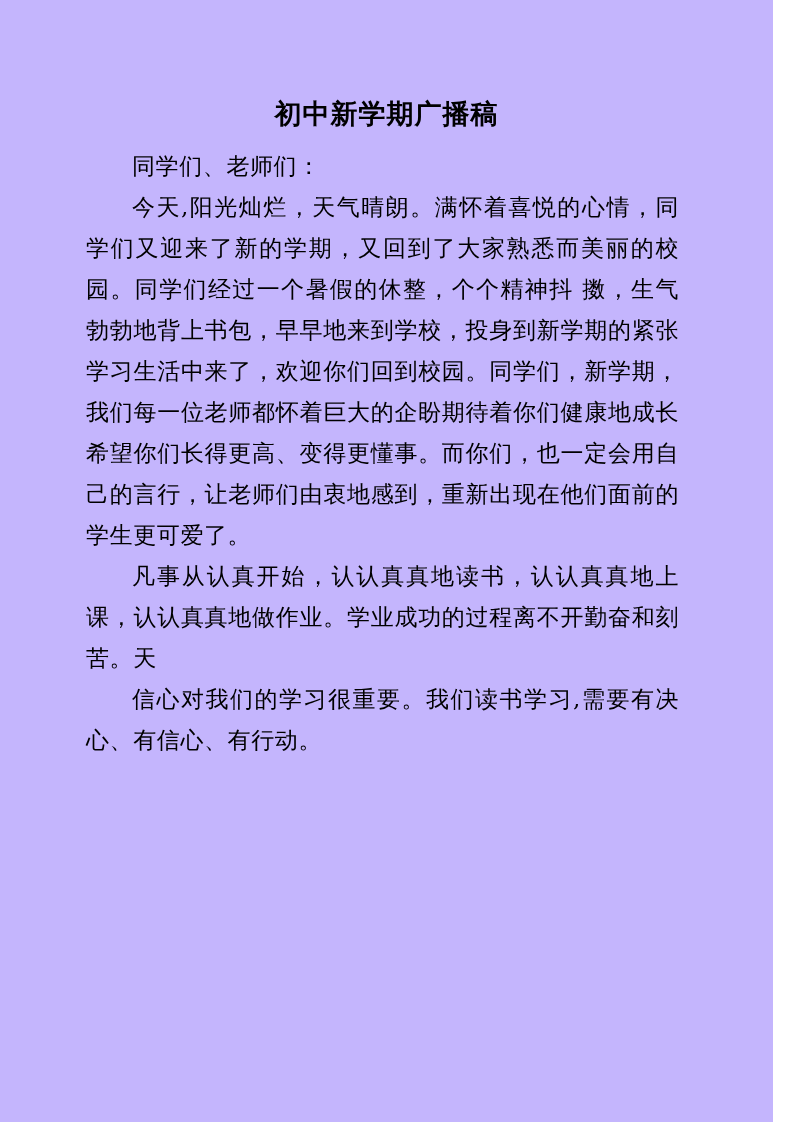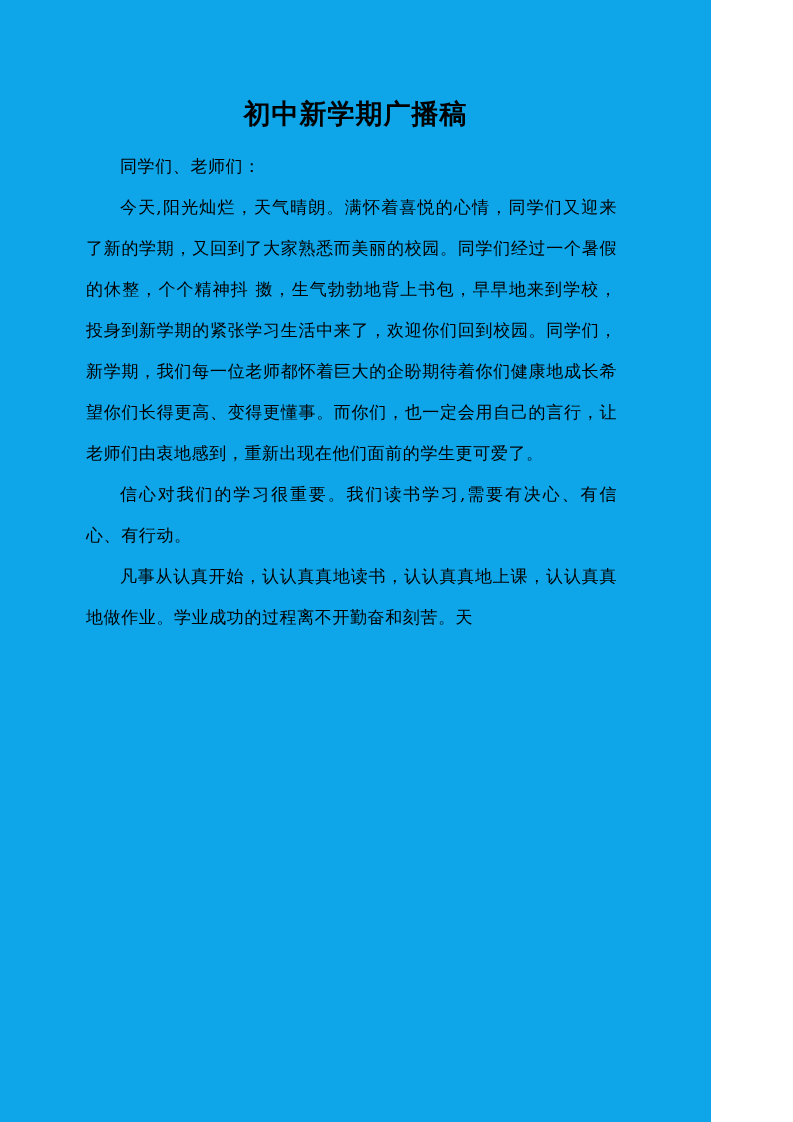--- a/index.html
+++ b/index.html
@@ -8,57 +8,57 @@
     background: #ffffff;
   }
   body {
     width: 793px;
     height: 1122px;
     font-family: "DejaVu Serif", "Liberation Serif", serif;
     color: #000000;
     overflow: hidden;
   }
   .page {
-    width: 711px;
+    width: 773px;
     height: 1122px;
     box-sizing: border-box;
     padding: 72px 86px 60px 86px;
     position: relative;
-    background: #0ea5e9;
+    background: #c4b5fd;
   }
   .doc-title {
     font-family: "DejaVu Sans", "Liberation Sans", sans-serif;
     font-weight: bold;
     font-size: 27px;
     line-height: 40px;
     text-align: center;
     margin: 22px 0 12px 0;
     letter-spacing: 1px;
   }
   .body-text {
     margin-top: 6px;
   }
   .para {
     font-family: "DejaVu Serif", "Liberation Serif", serif;
-    font-size: 17px;
+    font-size: 23px;
     line-height: 41px;
     text-align: justify;
     text-justify: inter-ideograph;
     text-indent: 2em;
     margin: 0 8px 0 0;
     letter-spacing: 0.6px;
   }
 </style>
 </head>
 <body>
 
 <div class="page">
 
   <h1 class="doc-title">初中新学期广播稿</h1>
 
   <div class="body-text">
     <p class="para">同学们、老师们：</p>
     <p class="para">今天,阳光灿烂，天气晴朗。满怀着喜悦的心情，同学们又迎来了新的学期，又回到了大家熟悉而美丽的校园。同学们经过一个暑假的休整，个个精神抖 擞，生气勃勃地背上书包，早早地来到学校，投身到新学期的紧张学习生活中来了，欢迎你们回到校园。同学们，新学期，我们每一位老师都怀着巨大的企盼期待着你们健康地成长希望你们长得更高、变得更懂事。而你们，也一定会用自己的言行，让老师们由衷地感到，重新出现在他们面前的学生更可爱了。</p>
+    <p class="para">凡事从认真开始，认认真真地读书，认认真真地上课，认认真真地做作业。学业成功的过程离不开勤奋和刻苦。天</p>
     <p class="para">信心对我们的学习很重要。我们读书学习,需要有决心、有信心、有行动。</p>
-    <p class="para">凡事从认真开始，认认真真地读书，认认真真地上课，认认真真地做作业。学业成功的过程离不开勤奋和刻苦。天</p>
   </div>
 
 </div>
 
 </body></html>

